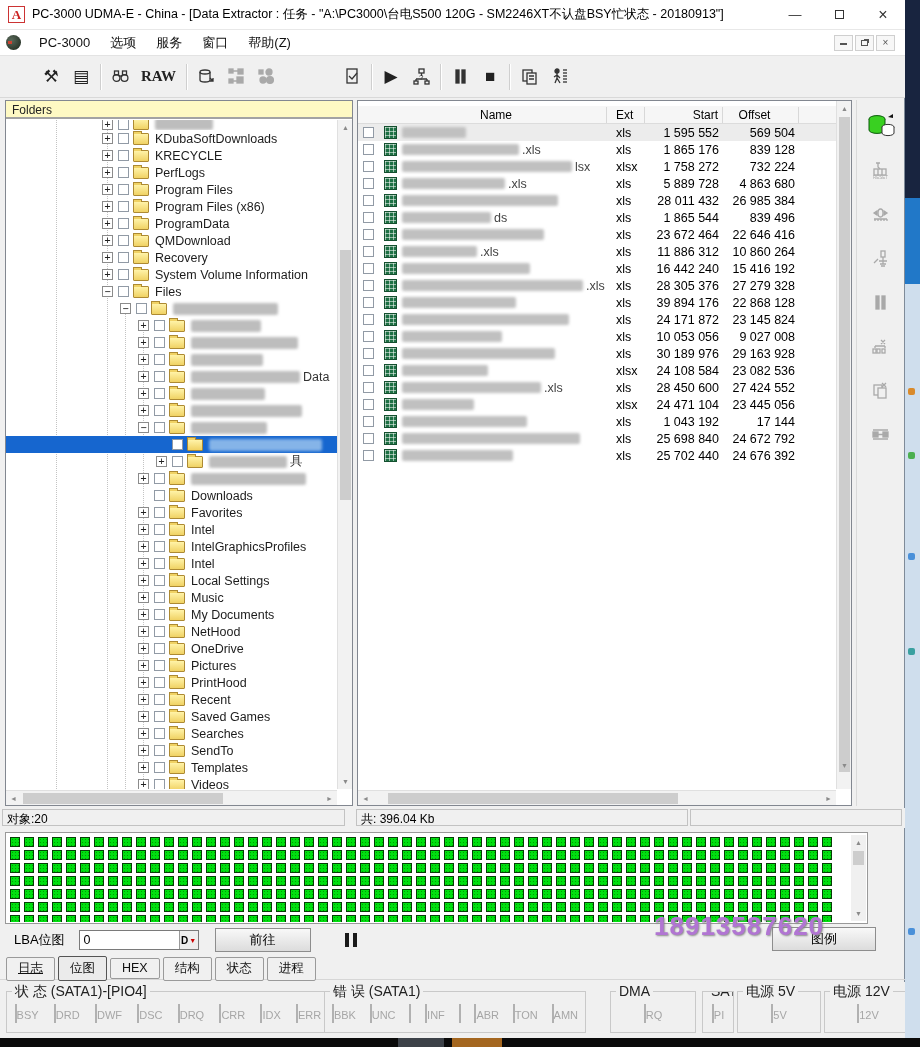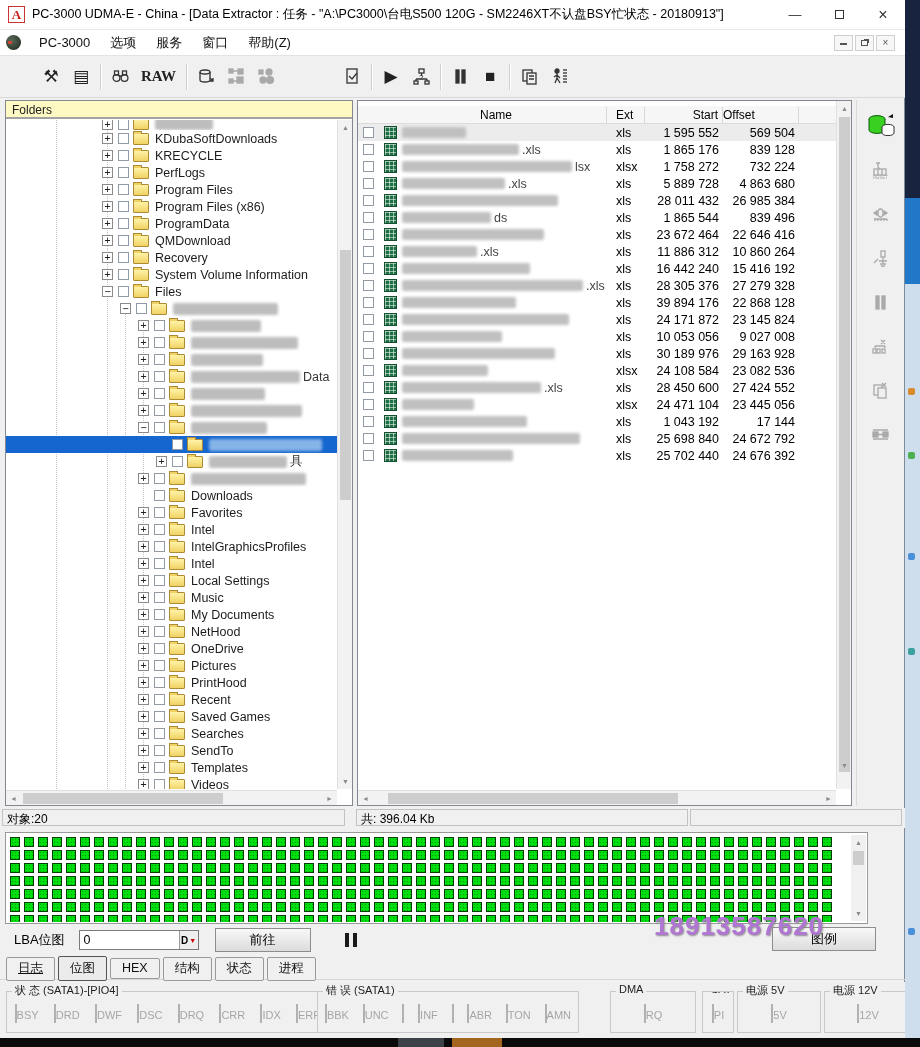--- a/index.html
+++ b/index.html
@@ -57,21 +57,21 @@
   .hscroll{position:absolute;left:0;bottom:0;height:15px;background:#f2f2f2;border-top:1px solid #e0e0e0;}
   .sb-thumb-h{position:absolute;top:2px;height:11px;background:#cdcdcd;}
 
   
   .files-panel{position:absolute;left:357px;top:100px;width:495px;height:706px;border:1px solid #828790;background:#fff;}
   .fhead{display:flex;height:18px;background:#f6f6f6;border-bottom:1px solid #dcdcdc;font-size:12px;align-items:center;margin-top:5px;}
   .fh{border-right:1px solid #d8d8d8;height:16px;padding-top:1px;}
   .fh-name{width:249px;padding-left:28px;text-align:center;}
   .fh-ext{width:38px;padding-left:9px;}
   .fh-start{width:78px;text-align:right;padding-right:4px;}
-  .fh-off{width:76px;text-align:left;padding-right:12px;}
+  .fh-off{width:76px;text-align:center;padding-right:12px;}
   .fbody{overflow:hidden;}
   .frow{display:flex;height:17px;align-items:center;font-size:12.5px;}
   .frow.hl{background:#ececec;}
   .c-name{width:249px;display:flex;align-items:center;padding-left:5px;}
   .c-ext{width:38px;padding-left:9px;}
   .c-start{width:78px;text-align:right;padding-right:4px;}
   .c-off{width:76px;text-align:right;padding-right:4px;}
   .xli{width:13px;height:13px;margin:0 5px 0 6px;background-color:#1e7145;background-image:linear-gradient(#ffffff88 1px,transparent 1px),linear-gradient(90deg,#ffffff88 1px,transparent 1px);background-size:4px 4px;border:1px solid #14502f;flex:0 0 13px;}
   .fblb{height:11px;background:#c0c0c0;border-radius:2px;filter:blur(1.6px);}
   .ftail{margin-left:3px;color:#444;}
@@ -110,21 +110,21 @@
 
   
   .tabsbar{position:absolute;left:0;top:954px;width:905px;height:26px;padding:2px 0 0 6px;border-bottom:1px solid #d6d6d6;}
   .tab{display:inline-block;margin-right:3px;padding:2px 11px 3px;border:1px solid #9a9a9a;border-radius:2px;background:#f0f0f0;font-size:12.5px;color:#111;}
   .tab.active{border-color:#555;background:#ebebeb;padding-top:3px;}
   .tab.ul{text-decoration:underline;}
 
   
   .indicators{position:absolute;left:0;top:982px;width:905px;height:56px;background:#f0f0f0;}
   .igroup{position:absolute;top:9px;height:42px;border:1px solid #c9c9c9;background:#f0f0f0;}
-  .glabel{position:absolute;top:-9px;left:5px;background:#f0f0f0;padding:0 3px;font-size:11px;color:#222;white-space:nowrap;}
+  .glabel{position:absolute;top:-9px;left:5px;background:#f0f0f0;padding:0 3px;font-size:14px;color:#222;white-space:nowrap;}
   .irow{display:flex;height:100%;align-items:center;justify-content:space-around;padding-top:4px;}
   .icol{text-align:center;}
   .ind-box{width:26px;height:11px;border:1px solid #b1b1b1;background:#f3f3f3;margin:0 auto;}
   .ind-lab{font-size:11px;color:#a6a6a6;margin-top:3px;white-space:nowrap;}
   .clip{overflow:hidden;}
 
   
   .right-sliver{position:absolute;left:905px;top:0;width:15px;height:1038px;background:#cfdeed;}
   .sl-top{position:absolute;left:0;top:0;width:15px;height:198px;background:#18243f;}
   .sl-mid{position:absolute;left:0;top:198px;width:15px;height:86px;background:#2178c8;}
@@ -1257,21 +1257,21 @@
             <span class="icol"><span class="ind-box"></span><span class="ind-lab">BSY</span></span>
             <span class="icol"><span class="ind-box"></span><span class="ind-lab">DRD</span></span>
             <span class="icol"><span class="ind-box"></span><span class="ind-lab">DWF</span></span>
             <span class="icol"><span class="ind-box"></span><span class="ind-lab">DSC</span></span>
             <span class="icol"><span class="ind-box"></span><span class="ind-lab">DRQ</span></span>
             <span class="icol"><span class="ind-box"></span><span class="ind-lab">CRR</span></span>
             <span class="icol"><span class="ind-box"></span><span class="ind-lab">IDX</span></span>
             <span class="icol"><span class="ind-box"></span><span class="ind-lab">ERR</span></span>
           </div>
         </div>
-        <div class="igroup" style="left: 317px; width: 262px;">
+        <div class="igroup" style="left: 324px; width: 262px;">
           <span class="glabel">错 误 (SATA1)</span>
           <div class="irow">
             <span class="icol"><span class="ind-box"></span><span class="ind-lab">BBK</span></span>
             <span class="icol"><span class="ind-box"></span><span class="ind-lab">UNC</span></span>
             <span class="icol"><span class="ind-box"></span><span class="ind-lab"></span></span>
             <span class="icol"><span class="ind-box"></span><span class="ind-lab">INF</span></span>
             <span class="icol"><span class="ind-box"></span><span class="ind-lab"></span></span>
             <span class="icol"><span class="ind-box"></span><span class="ind-lab">ABR</span></span>
             <span class="icol"><span class="ind-box"></span><span class="ind-lab">TON</span></span>
             <span class="icol"><span class="ind-box"></span><span class="ind-lab">AMN</span></span>

